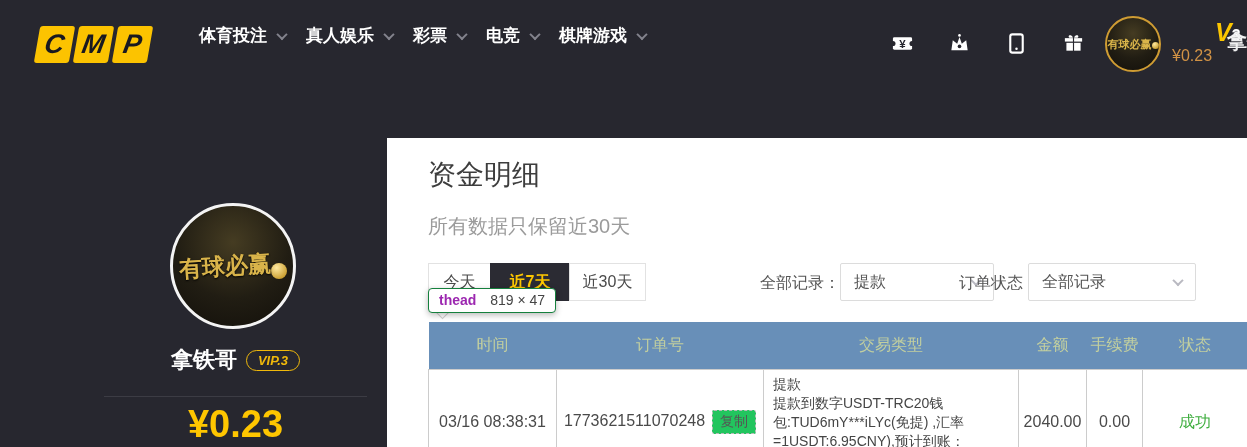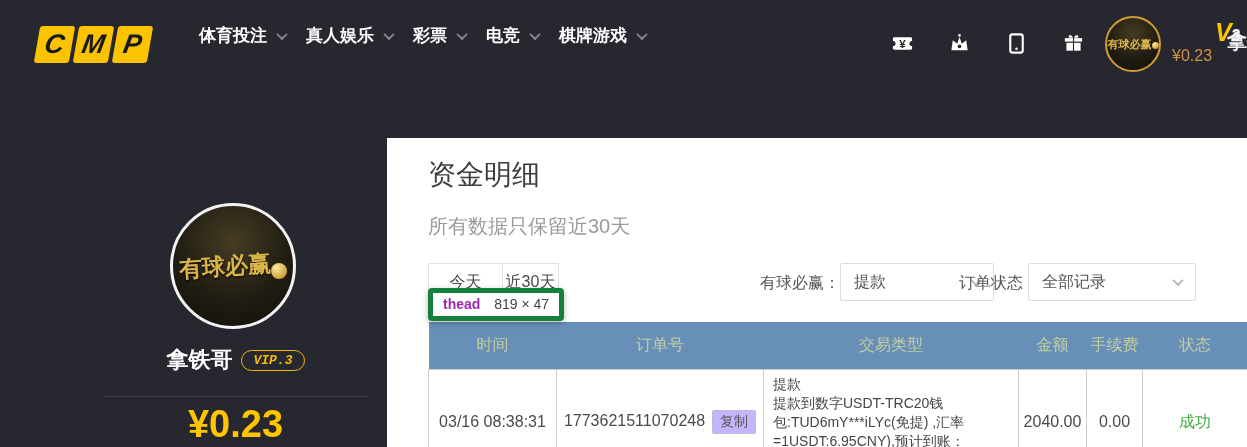--- a/index.html
+++ b/index.html
@@ -39,55 +39,55 @@
     clip-path:polygon(0 0,100% 0,100% 88%,0 100%); overflow:hidden; }
   .side-watermark { position:absolute; left:8px; top:-28px; font-size:132px; font-weight:bold; font-style:italic;
     color:rgba(255,255,255,0.20); letter-spacing:2px; white-space:nowrap; }
   .avatar-lg { position:absolute; left:170px; top:203px; width:126px; height:126px; border:3px solid #f4f4f4; }
   .avatar-lg .av-txt { color:#d9b44a; font-size:23px; font-weight:bold; white-space:nowrap;
     text-shadow:0 1px 2px #000; transform:rotate(-4deg); }
   .avatar-lg .av-ball { width:16px; height:16px; margin-top:10px; }
   .side-name-row { position:absolute; left:84px; top:345px; width:303px; display:flex; align-items:center; justify-content:center; gap:9px; }
   .side-name { color:#ffffff; font-size:22px; font-weight:bold; }
   .vip-badge { border:1px solid #f0b90b; color:#f0b90b; border-radius:12px; padding:2px 11px;
-    font-size:13px; font-weight:bold; font-style:italic;font-family:Liberation Mono, monospace; }
+    font-size:13px; font-weight:bold; font-style:italic; }
   .side-divider { position:absolute; left:104px; top:396px; width:263px; height:1px; background:#3c3c44; }
   .side-balance { position:absolute; left:84px; top:403px; width:303px; text-align:center;
     color:#ffc600; font-size:38px; font-weight:bold; }
 
   
   .main { position:absolute; left:387px; top:138px; width:860px; height:309px; background:#ffffff; }
   .page-title { position:absolute; left:428px; top:156px; font-size:28px; color:#3d3d3d; }
   .page-subtitle { position:absolute; left:428px; top:213px; font-size:20px; color:#9b9b9b; }
 
   .tabs { position:absolute; left:428px; top:263px; display:flex; }
   .tab { height:38px; line-height:36px; text-align:center; background:#ffffff; border:1px solid #e2e2e2;
     margin-left:-1px; color:#4a4a4a; font-size:16px; cursor:pointer; }
   .tab:first-child { margin-left:0; }
   .tab.active { background:#2b2b33; border-color:#2b2b33; color:#fcc600; font-weight:bold; }
   .filter-label { position:absolute; top:273px; font-size:16px; color:#555555; }
   .select { position:absolute; top:263px; height:38px; border:1px solid #dcdcdc; border-radius:2px; background:#fff;
     display:flex; align-items:center; justify-content:space-between; padding:0 13px; font-size:16px; color:#555555; cursor:pointer; }
   .select .caret { border-color:#b9b9c1; }
 
   
-  .dt-tip { position:absolute; left:428px; top:288px; background:#ffffff; border:5px solid #15803d; border-radius:4px;
+  .dt-tip { position:absolute; left:428px; top:288px; background:#ffffff; border:1px solid #15803d; border-radius:4px;
     padding:3px 10px 4px 10px; font-size:14px; box-shadow:0 2px 6px rgba(0,0,0,0.28); z-index:30; white-space:nowrap; }
   .dt-tag { color:#9c27b0; font-weight:bold; }
   .dt-dim { color:#454545; margin-left:10px; }
   .dt-caret { position:absolute; left:437px; top:306px; width:11px; height:11px; background:#ffffff;
     border-right:1px solid #d0d0d0; border-bottom:1px solid #d0d0d0; transform:rotate(45deg); z-index:29; }
 
   
   .funds-table { position:absolute; left:428px; top:322px; width:819px; border-collapse:collapse; table-layout:fixed; }
   .funds-table thead th { background:#688fb8; color:#c2cf9f; font-size:16px; font-weight:normal; height:47px; text-align:center; }
   .funds-table tbody td { border:1px solid #cccccc; background:#ffffff; color:#4a4a4a; font-size:16px; text-align:center; vertical-align:middle; }
   .row-main { height:73px; }
   .cell-type { text-align:left !important; font-size:14px !important; line-height:19px; padding:5px 9px; color:#454545 !important; }
-  .copy-btn { display:inline-block; border:1px dashed #bcbcbc; border-radius:2px; background:#c4b5fd;
+  .copy-btn { display:inline-block; border:1px dashed #bcbcbc; border-radius:2px; background:#22c55e;
     color:#555; font-size:14px; padding:2px 7px; margin-left:7px; cursor:pointer; }
   .status-success { color:#3fae3f !important; }
 </style>
 </head>
 <body>
 
 <div class="page">
 
   <div class="logo">
     <div class="logo-box">
@@ -169,25 +169,26 @@
     <span class="vip-badge">VIP.3</span>
   </div>
   <div class="side-divider"></div>
   <div class="side-balance">¥0.23</div>
 
   <div class="main"></div>
   <div class="page-title">资金明细</div>
   <div class="page-subtitle">所有数据只保留近30天</div>
 
   <div class="tabs">
-    <div class="tab" style="width:75px">今天</div>
-    <div class="tab" style="width:57px">近30天</div>
-  </div>
-
-  <div class="filter-label" style="left:760px">有球必赢：</div>
+    <div class="tab" style="width:63px">今天</div>
+    <div class="tab active" style="width:80px">近7天</div>
+    <div class="tab" style="width:77px">近30天</div>
+  </div>
+
+  <div class="filter-label" style="left:760px">全部记录：</div>
   <div class="select" style="left:840px; width:154px">
     <span>提款</span>
     <i class="caret"></i>
   </div>
   <div class="filter-label" style="left:959px">订单状态：</div>
   <div class="select" style="left:1028px; width:168px">
     <span>全部记录</span>
     <i class="caret"></i>
   </div>
 

